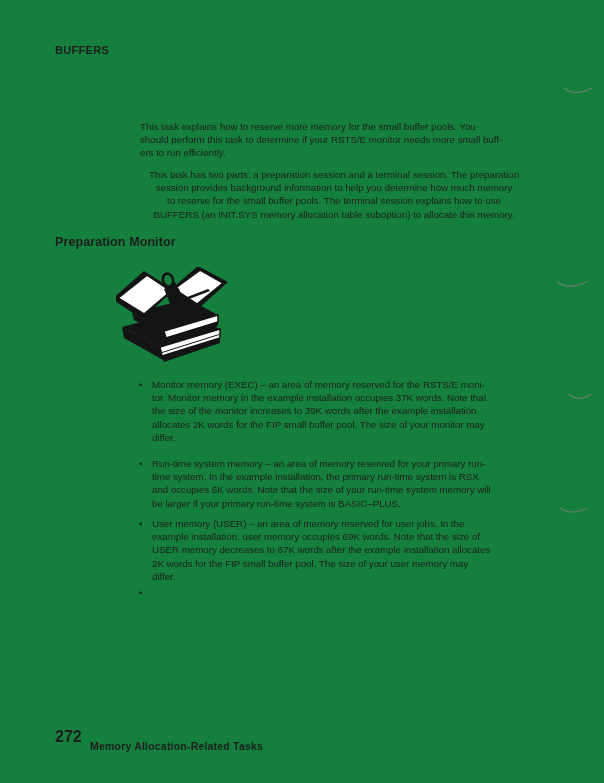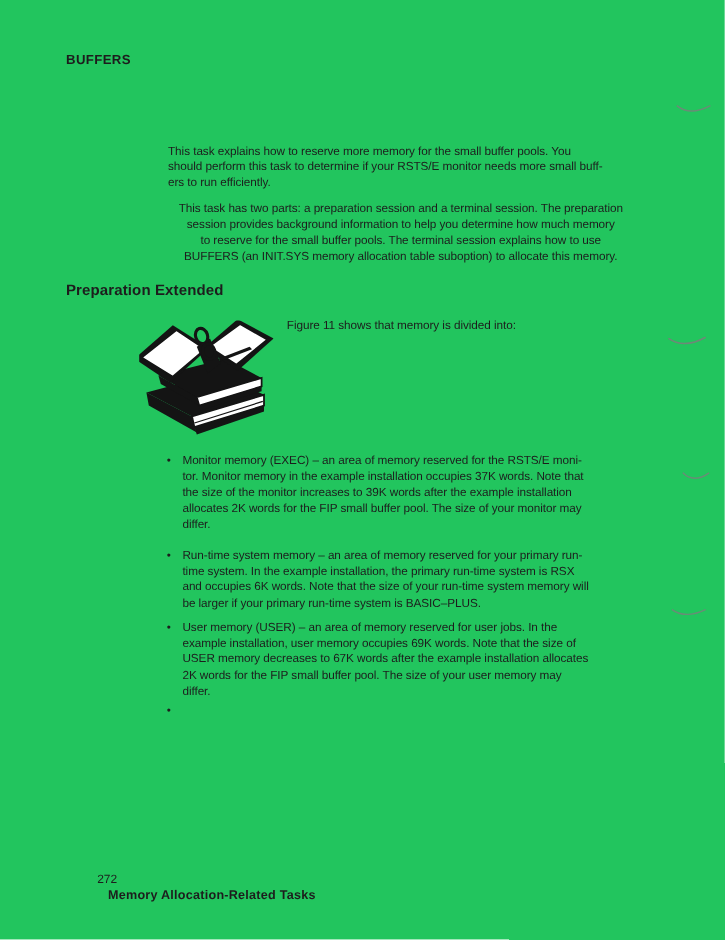--- a/index.html
+++ b/index.html
@@ -1,21 +1,21 @@
 <!DOCTYPE html>
 <html><head>
 <meta charset="utf-8">
 <style>
   * { margin: 0; padding: 0; box-sizing: border-box; }
   html, body { background: #ffffff; }
   .page {
     position: relative;
     width: 604px;
     height: 783px;
-    background: #22c55e;
+    background: #15803d;
     color: #1d1d1d;
     font-family: "Liberation Sans", sans-serif;
     overflow: hidden;
   }
   .page-header {
     position: absolute;
     left: 55px; top: 44px;
     font-size: 11px;
     font-weight: bold;
     letter-spacing: 0.3px;
@@ -65,23 +65,22 @@
     font-size: 9.8px;
     line-height: 13.2px;
   }
   .b1 { top: 378px; }
   .b2 { top: 457px; }
   .b3 { top: 517px; }
   .b4 { top: 586px; }
   .footer-num {
     position: absolute;
     left: 55px; top: 728px;
-    font-size: 10px;
-    font-weight: normal;
-    margin-left: 26px;
+    font-size: 16px;
+    font-weight: bold;
   }
   .footer-title {
     position: absolute;
     left: 90px; top: 728px;
     font-size: 10.5px;
     font-weight: bold;
     letter-spacing: 0.2px;
     margin-top: 12px;
   }
   .curl { position: absolute; }
@@ -100,21 +99,21 @@
 
   <div class="body-text para1">This task explains how to reserve more memory for the small buffer pools. You
 should perform this task to determine if your RSTS/E monitor needs more small buff-
 ers to run efficiently.</div>
 
   <div class="body-text para2">This task has two parts: a preparation session and a terminal session. The preparation
 session provides background information to help you determine how much memory
 to reserve for the small buffer pools. The terminal session explains how to use
 BUFFERS (an INIT.SYS memory allocation table suboption) to allocate this memory.</div>
 
-  <div class="section-heading">Preparation Extended</div>
+  <div class="section-heading">Preparation Monitor</div>
 
   <div class="figure-wrap">
     <svg width="112" height="100" viewBox="0 0 112 100">
 
       <polygon points="6,60 66,44 104,62 44,80" fill="#141414"></polygon>
       <polygon points="44,80 104,62 104,71 46,89" fill="#ffffff" stroke="#141414" stroke-width="1.5"></polygon>
       <line x1="46" y1="85.5" x2="103" y2="67.5" stroke="#141414" stroke-width="1"></line>
       <polygon points="6,60 44,80 46,89 48,93.5 8,71" fill="#141414"></polygon>
       <polygon points="46,89 104,71 104,76 48,95" fill="#141414"></polygon>
 
@@ -131,21 +130,20 @@
 
       <polygon points="48,22 59,15 68,36 57,44" fill="#141414"></polygon>
 
       <ellipse cx="52" cy="13" rx="5" ry="6.5" fill="none" stroke="#141414" stroke-width="2.6" transform="rotate(-18 52 13)"></ellipse>
       <ellipse cx="58" cy="26" rx="5" ry="6.5" fill="none" stroke="#141414" stroke-width="2.6" transform="rotate(-18 58 26)"></ellipse>
 
       <polygon points="66,32 92,22 94,24 68,34" fill="#141414"></polygon>
     </svg>
   </div>
 
-  <div class="body-text figure-caption">Figure 11 shows that memory is divided into:</div>
 
   <div class="bullet-item b1">
     <span class="dot">•</span>
     <span class="body-text">Monitor memory (EXEC) – an area of memory reserved for the RSTS/E moni-
 tor. Monitor memory in the example installation occupies 37K words. Note that
 the size of the monitor increases to 39K words after the example installation
 allocates 2K words for the FIP small buffer pool. The size of your monitor may
 differ.</span>
   </div>
 

